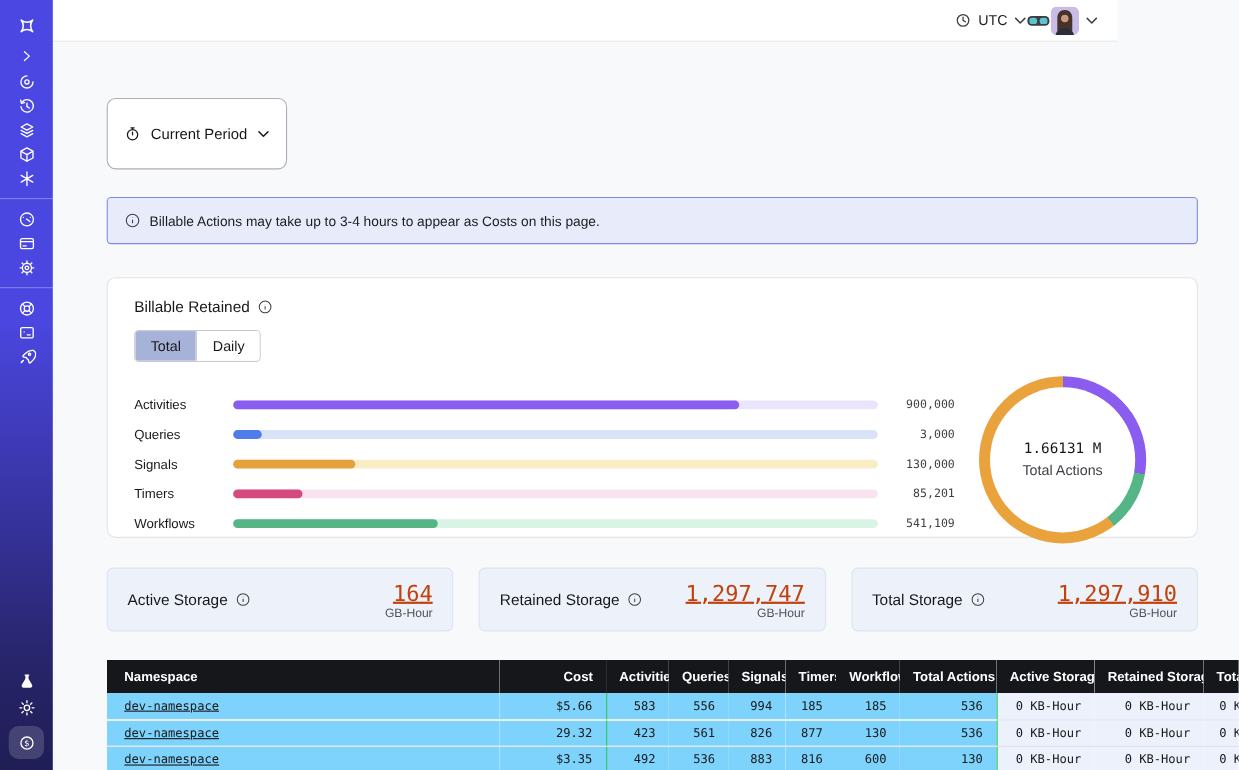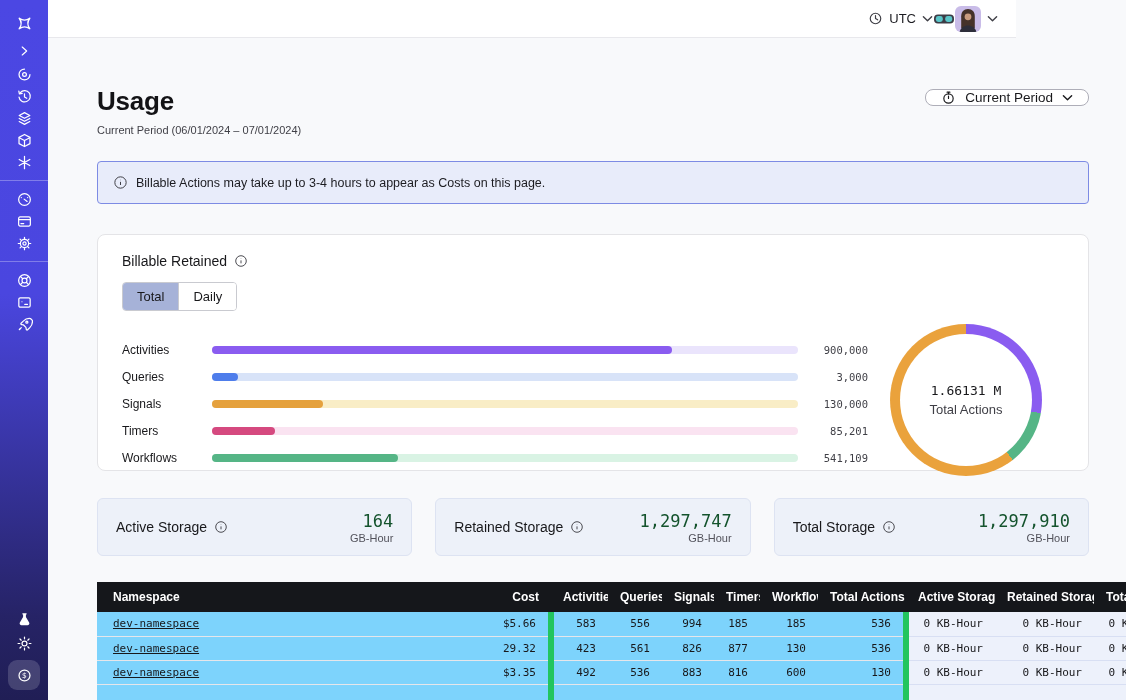--- a/index.html
+++ b/index.html
@@ -29,21 +29,21 @@
   .avatar-wrap { display:flex; align-items:center; gap:6px; cursor:pointer; }
   .avatar { width:26px; height:26px; border-radius:6px; overflow:hidden; display:block; }
 
   
   .content { position:absolute; left:48px; top:38px; width:1078px; height:662px; padding:0 37px 0 49px; }
 
   .page-head { display:flex; justify-content:space-between; align-items:flex-start; margin-top:48px; }
   .page-title { font-size:26px; font-weight:600; letter-spacing:-.2px; color:#131316; }
   .page-sub { font-size:11px; color:#3F3F46; margin-top:7px; }
   .period-btn { display:flex; align-items:center; gap:9px; background:#fff; border:1px solid #AEAEB8; border-radius:8px;
-    padding:0 15px; font-size:13.5px; font-weight:500; color:#18181B; cursor:pointer; margin-top:3px; }
+    padding:24px 15px; font-size:13.5px; font-weight:500; color:#18181B; cursor:pointer; margin-top:3px; }
   .period-btn svg { stroke:#18181B; fill:none; stroke-width:1.4; stroke-linecap:round; stroke-linejoin:round; }
 
   .banner { margin-top:25px; background:#E8ECFA; border:1px solid #7D8BE4; border-radius:4px; height:43px;
     display:flex; align-items:center; gap:8px; padding:0 15px; font-size:12.5px; color:#1C1C21; }
   .info-ic { flex:0 0 auto; display:flex; }
   .info-ic svg { stroke:#3F3F46; fill:none; stroke-width:1.2; }
 
   
   .card { margin-top:30px; background:#fff; border:1px solid #E4E4E7; border-radius:8px; padding:18px 24px 24px; height:237px; }
   .card-title-row { display:flex; align-items:center; gap:7px; font-size:14px; font-weight:500; color:#18181B; }
@@ -66,33 +66,33 @@
   .donut-center { position:absolute; inset:0; display:flex; flex-direction:column; align-items:center; justify-content:center; z-index:1; gap:4px; }
   .donut-val { font-family:"DejaVu Sans Mono",monospace; font-size:13px; color:#18181B; }
   .donut-lab { font-size:13px; color:#3F3F46; }
 
   
   .storage-row { display:grid; grid-template-columns:1fr 1fr 1fr; gap:23px; margin-top:27px; }
   .scard { background:#EDF1F9; border:1px solid #DDE3F2; border-radius:6px; height:58px; display:flex;
     align-items:center; justify-content:space-between; padding:0 18px; }
   .scard-label { display:flex; align-items:center; gap:7px; font-size:14px; color:#18181B; }
   .scard-right { text-align:right; }
-  .scard-val { font-family:"DejaVu Sans Mono",monospace; font-size:17px; color:#14532d; }
+  .scard-val { font-family:"DejaVu Sans Mono",monospace; font-size:20px; color:#c2410c;text-decoration:underline; }
   .scard-unit { font-size:11px; color:#52525B; margin-top:1px; }
 
   
   .usage-table { margin-top:26px; width:100%; border-collapse:collapse; table-layout:fixed; }
   .usage-table th { background:#15171B; color:#fff; font-size:12px; font-weight:600; height:30px; padding:0 12px; white-space:nowrap; overflow:hidden; }
   .usage-table th.left { text-align:left; padding-left:16px; }
   .usage-table th.right { text-align:right; }
   .usage-table td { background:#7dd3fc; height:24px; padding:0 12px; font-family:"DejaVu Sans Mono",monospace; font-size:11px;
     color:#18181B; border-bottom:1px solid #E6E6EA; white-space:nowrap; overflow:hidden; }
   .usage-table td.left { text-align:left; padding-left:16px; }
   .usage-table td.right { text-align:right; }
-  .usage-table td.div-r { border-right:6px solid #22c55e; }
+  .usage-table td.div-r { border-right:1px solid #22c55e; }
   .usage-table td.storage { background:#EDF1FB; border-bottom:1px solid #D8DFF3; }
   .ns-link { text-decoration:underline; color:#18181B; cursor:pointer; }
 </style>
 </head>
 <body>
 
 <aside class="sidebar">
   <div class="side-item side-logo">
     <svg width="19" height="19" viewBox="0 0 18 18">
         <path d="M4 4 C7 6.2 11 6.2 14 4 C11.8 7 11.8 11 14 14 C11 11.8 7 11.8 4 14 C6.2 11 6.2 7 4 4 Z"></path>
@@ -225,24 +225,20 @@
     </span>
     <svg width="11" height="8" viewBox="0 0 12 8">
         <polyline points="1.5 1.5 6 6 10.5 1.5" stroke="#3F3F46" fill="none" stroke-width="1.5" stroke-linecap="round" stroke-linejoin="round"></polyline>
       </svg>
   </div>
 </header>
 
 <main class="content">
 
   <div class="page-head">
-    <div>
-      <h1 class="page-title">Usage</h1>
-      <div class="page-sub">Current Period (06/01/2024 – 07/01/2024)</div>
-    </div>
     <button class="period-btn">
       <svg width="15" height="15" viewBox="0 0 18 18">
           <circle cx="9" cy="10.2" r="5.6"></circle>
           <path d="M7.3 2.6h3.4 M9 2.6v2 M9 10.2V7.4"></path>
         </svg>
       <span>Current Period</span>
       <svg width="11" height="8" viewBox="0 0 12 8">
           <polyline points="1.5 1.5 6 6 10.5 1.5" stroke="#18181B" fill="none" stroke-width="1.5" stroke-linecap="round" stroke-linejoin="round"></polyline>
         </svg>
     </button>

